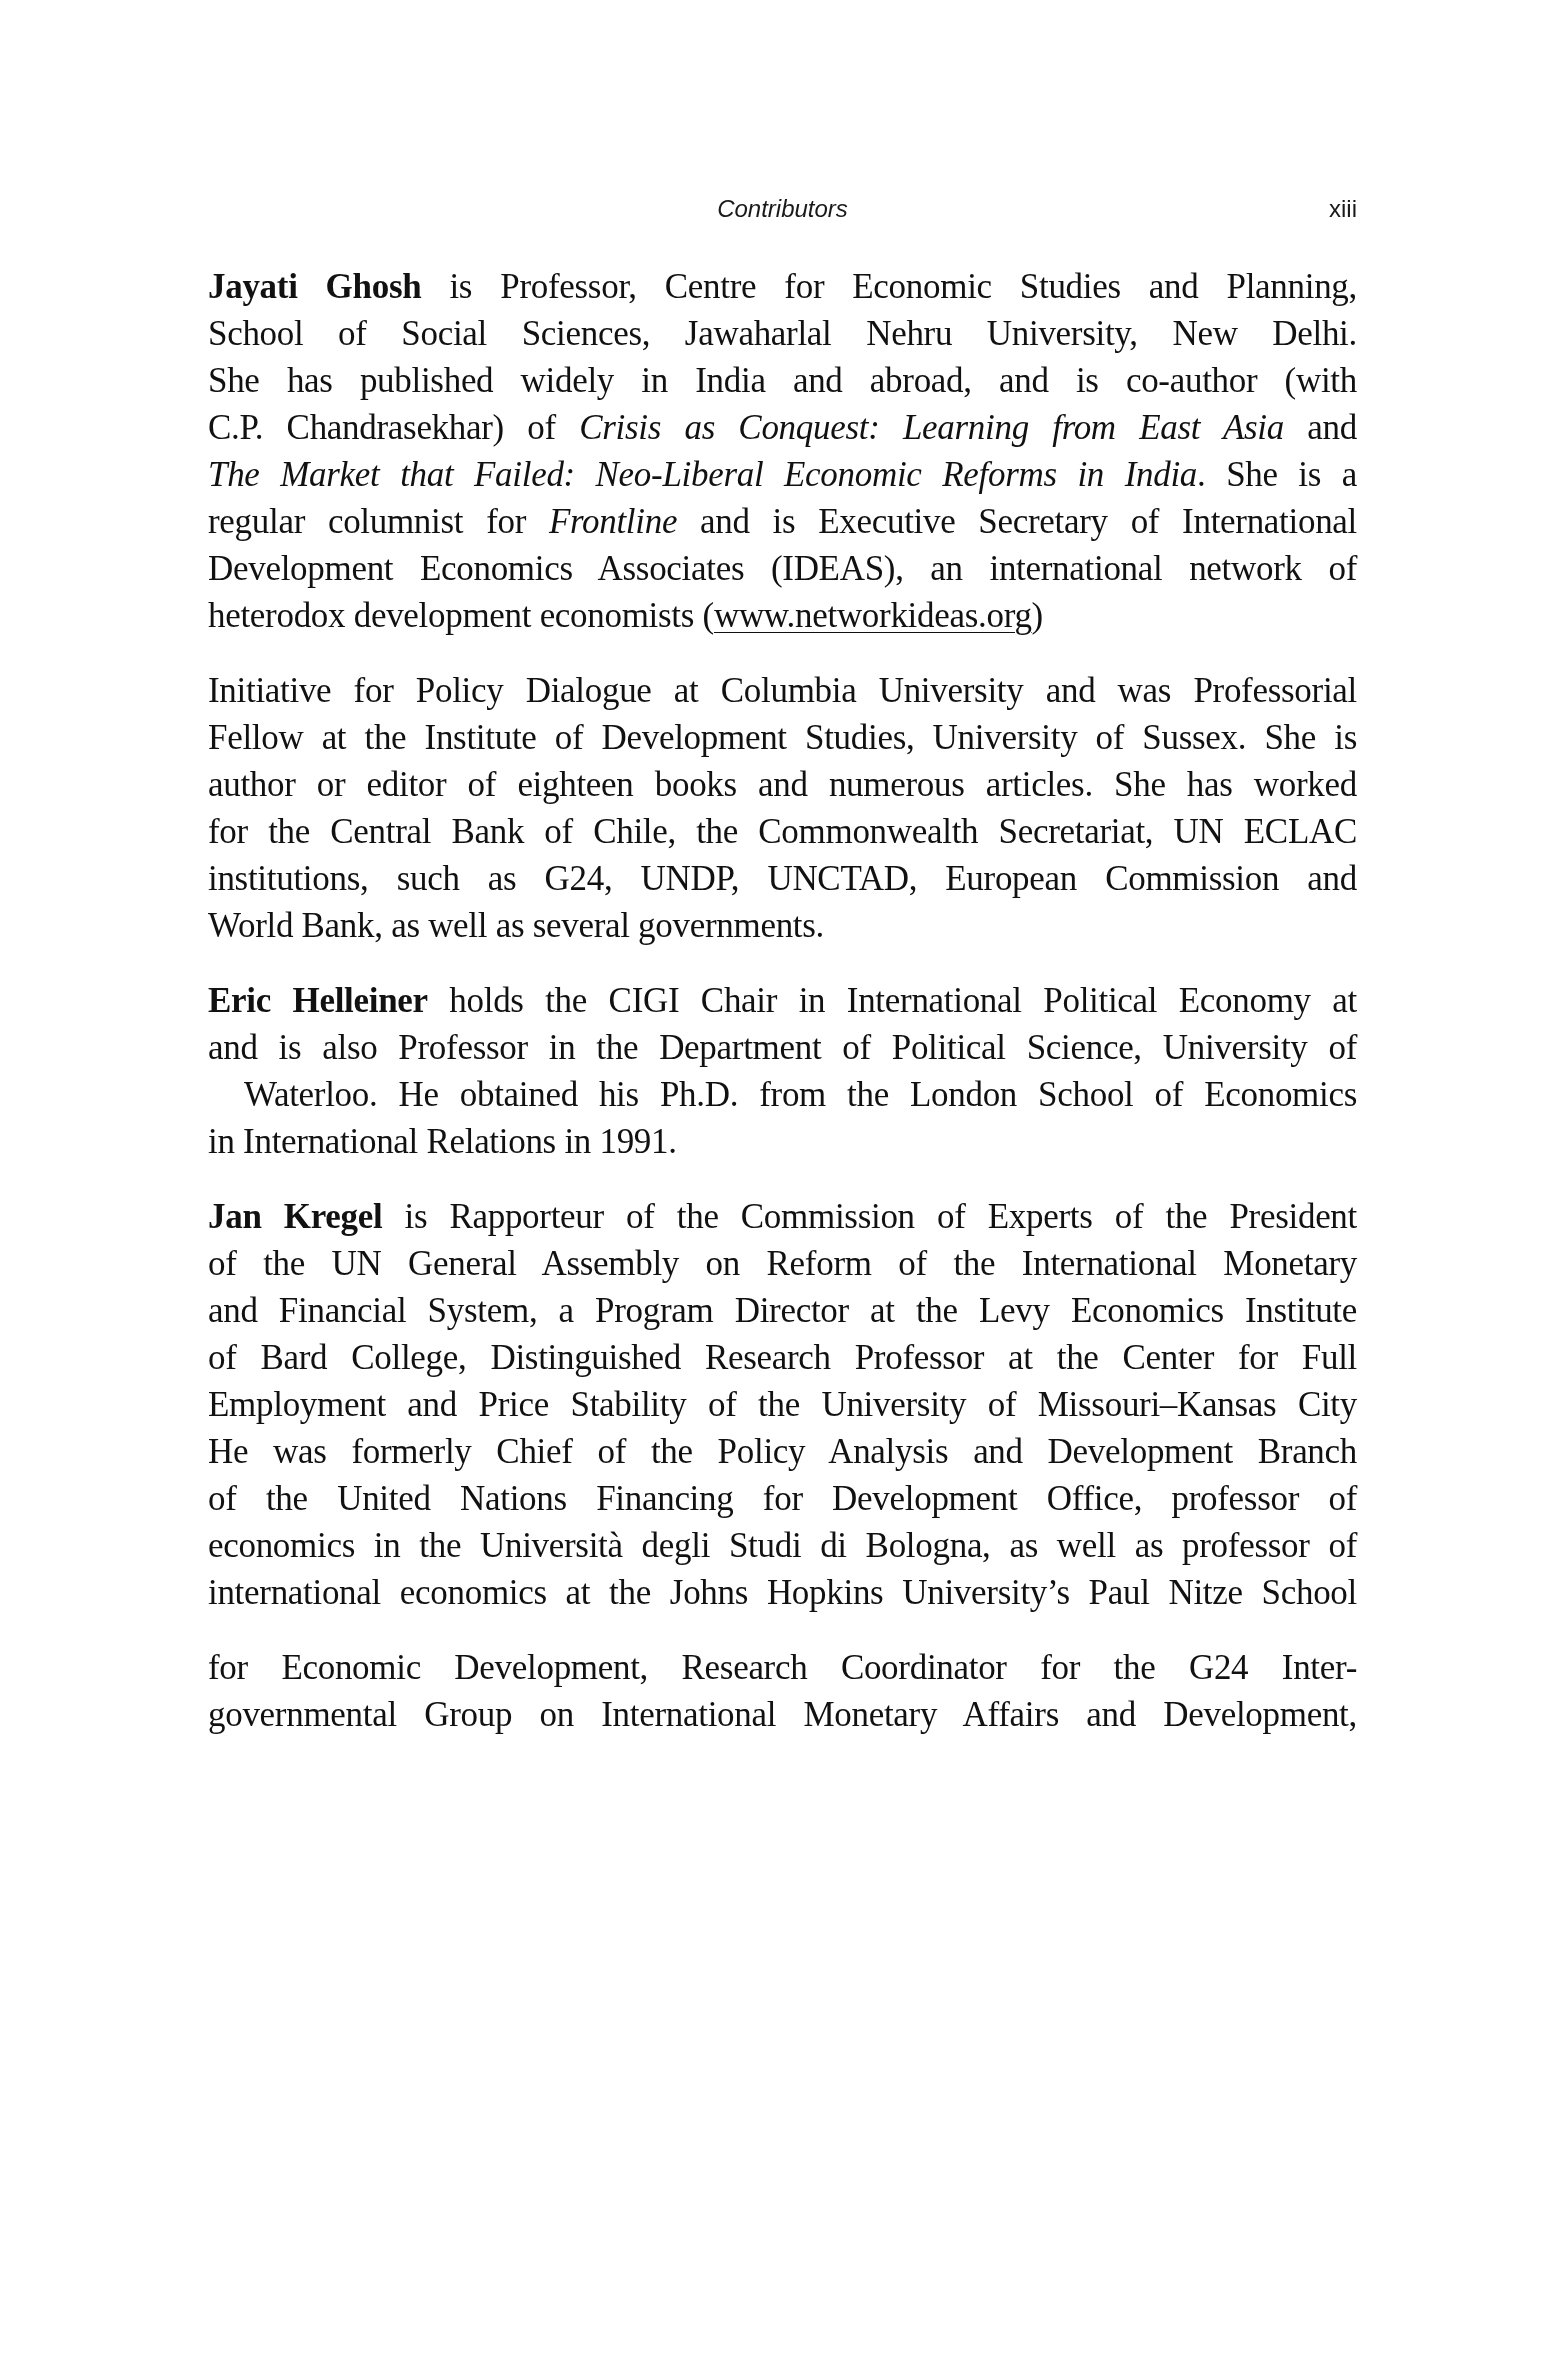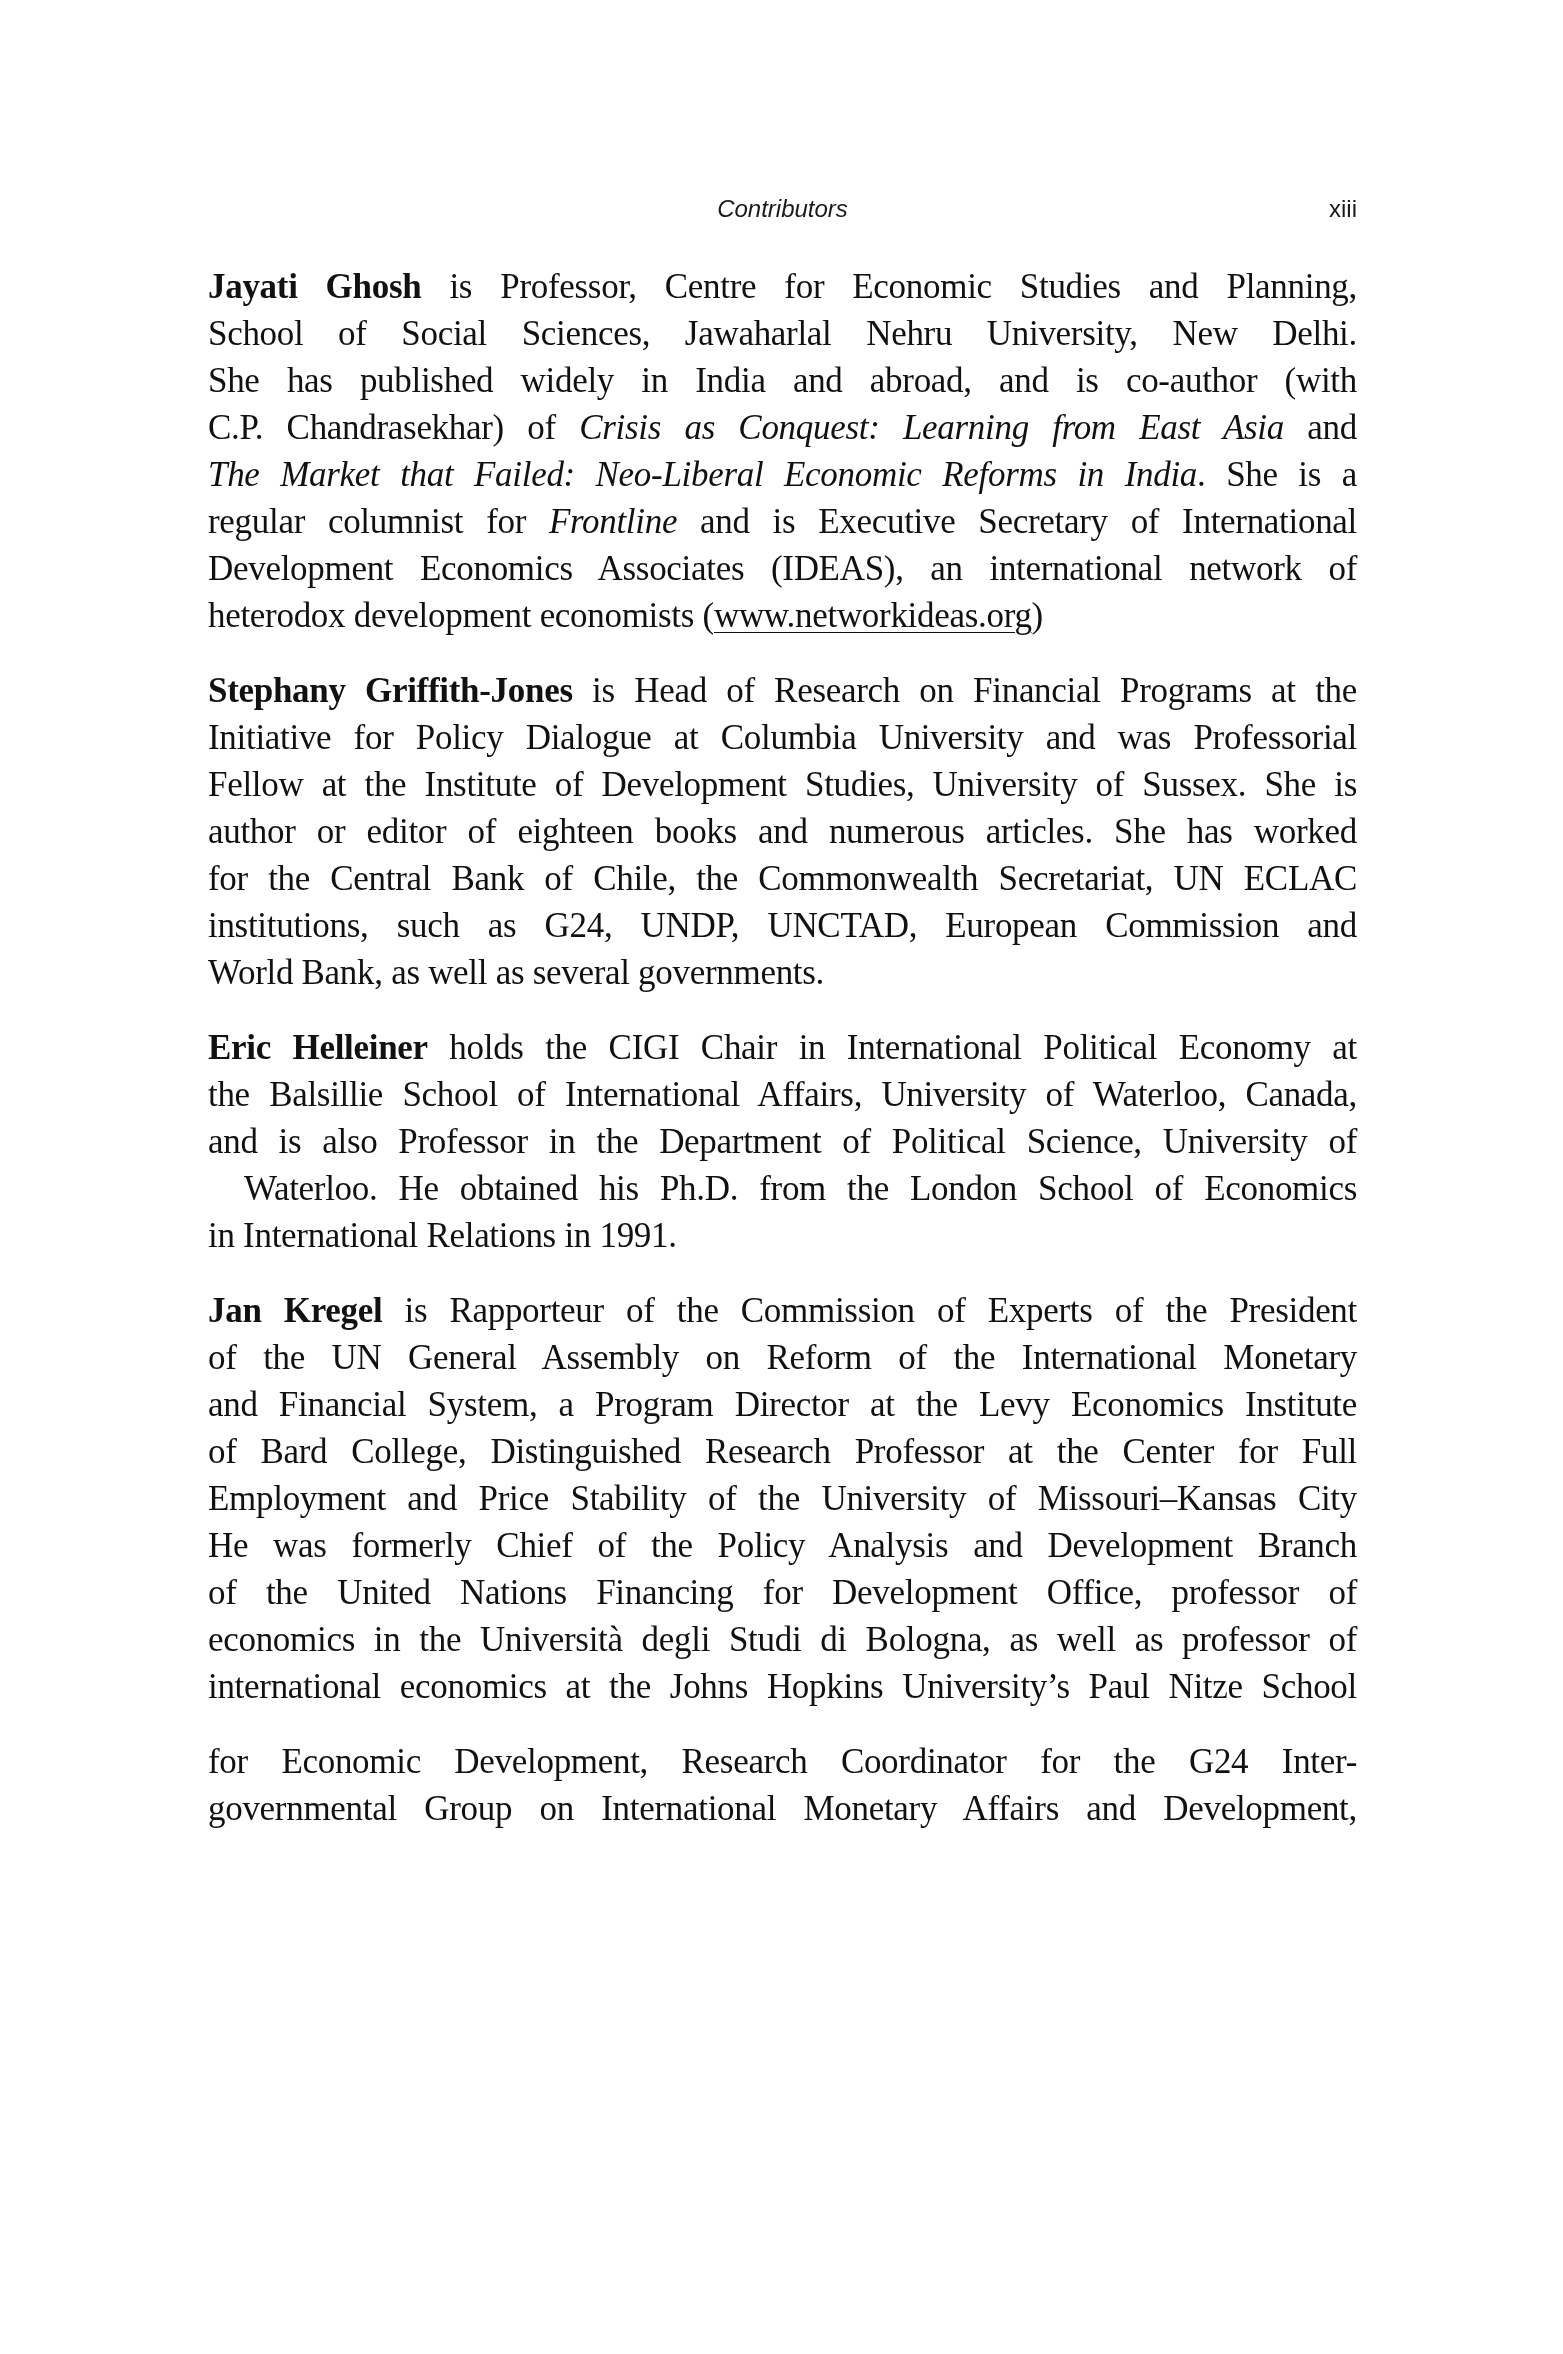--- a/index.html
+++ b/index.html
@@ -44,32 +44,30 @@
       <span class="line" style="white-space: normal; word-spacing: 0px;"><span>School of Social Sciences, Jawaharlal Nehru University, New Delhi.</span></span>
       <span class="line" style="white-space: normal; word-spacing: 0px;"><span>She has published widely in India and abroad, and is co-author (with</span></span>
       <span class="line" style="white-space: normal; word-spacing: 0px;"><span>C.P. Chandrasekhar) of </span><span class="title-ref">Crisis as Conquest: Learning from East Asia</span><span> and</span></span>
       <span class="line" style="white-space: normal; word-spacing: 0px;"><span class="title-ref">The Market that Failed: Neo-Liberal Economic Reforms in India</span><span>. She is a</span></span>
       <span class="line" style="white-space: normal; word-spacing: 0px;"><span>regular columnist for </span><span class="title-ref">Frontline</span><span> and is Executive Secretary of International</span></span>
       <span class="line" style="white-space: normal; word-spacing: 0px;"><span>Development Economics Associates (IDEAS), an international network of</span></span>
       <span class="line last"><span>heterodox development economists (</span><span class="link">www.networkideas.org</span><span>)</span></span>
     </p>
 
     <p class="para">
-      <span class="line" style="white-space: normal; word-spacing: 0px;"><span class="name">Stephany Griffith-Jones</span><span> is Head of Research on Financial Programs at the</span></span>
       <span class="line" style="white-space: normal; word-spacing: 0px;"><span>Initiative for Policy Dialogue at Columbia University and was Professorial</span></span>
       <span class="line" style="white-space: normal; word-spacing: 0px;"><span>Fellow at the Institute of Development Studies, University of Sussex. She is</span></span>
       <span class="line" style="white-space: normal; word-spacing: 0px;"><span>author or editor of eighteen books and numerous articles. She has worked</span></span>
       <span class="line" style="white-space: normal; word-spacing: 0px;"><span>for the Central Bank of Chile, the Commonwealth Secretariat, UN ECLAC</span></span>
       <span class="line" style="white-space: normal; word-spacing: 0px;"><span>institutions, such as G24, UNDP, UNCTAD, European Commission and</span></span>
       <span class="line last"><span>World Bank, as well as several governments.</span></span>
     </p>
 
     <p class="para">
       <span class="line" style="white-space: normal; word-spacing: 0px;"><span class="name">Eric Helleiner</span><span> holds the CIGI Chair in International Political Economy at</span></span>
-      <span class="line" style="white-space: normal; word-spacing: 0px;"><span>the Balsillie School of International Affairs, University of Waterloo, Canada,</span></span>
       <span class="line" style="white-space: normal; word-spacing: 0px;"><span>and is also Professor in the Department of Political Science, University of</span></span>
       <span class="line" style="white-space: normal; word-spacing: 0px; margin-left: 36px;"><span>Waterloo. He obtained his Ph.D. from the London School of Economics</span></span>
       <span class="line last"><span>in International Relations in 1991.</span></span>
     </p>
 
     <p class="para">
       <span class="line" style="white-space: normal; word-spacing: 0px;"><span class="name">Jan Kregel</span><span> is Rapporteur of the Commission of Experts of the President</span></span>
       <span class="line" style="white-space: normal; word-spacing: 0px;"><span>of the UN General Assembly on Reform of the International Monetary</span></span>
       <span class="line" style="white-space: normal; word-spacing: 0px;"><span>and Financial System, a Program Director at the Levy Economics Institute</span></span>
       <span class="line" style="white-space: normal; word-spacing: 0px;"><span>of Bard College, Distinguished Research Professor at the Center for Full</span></span>

